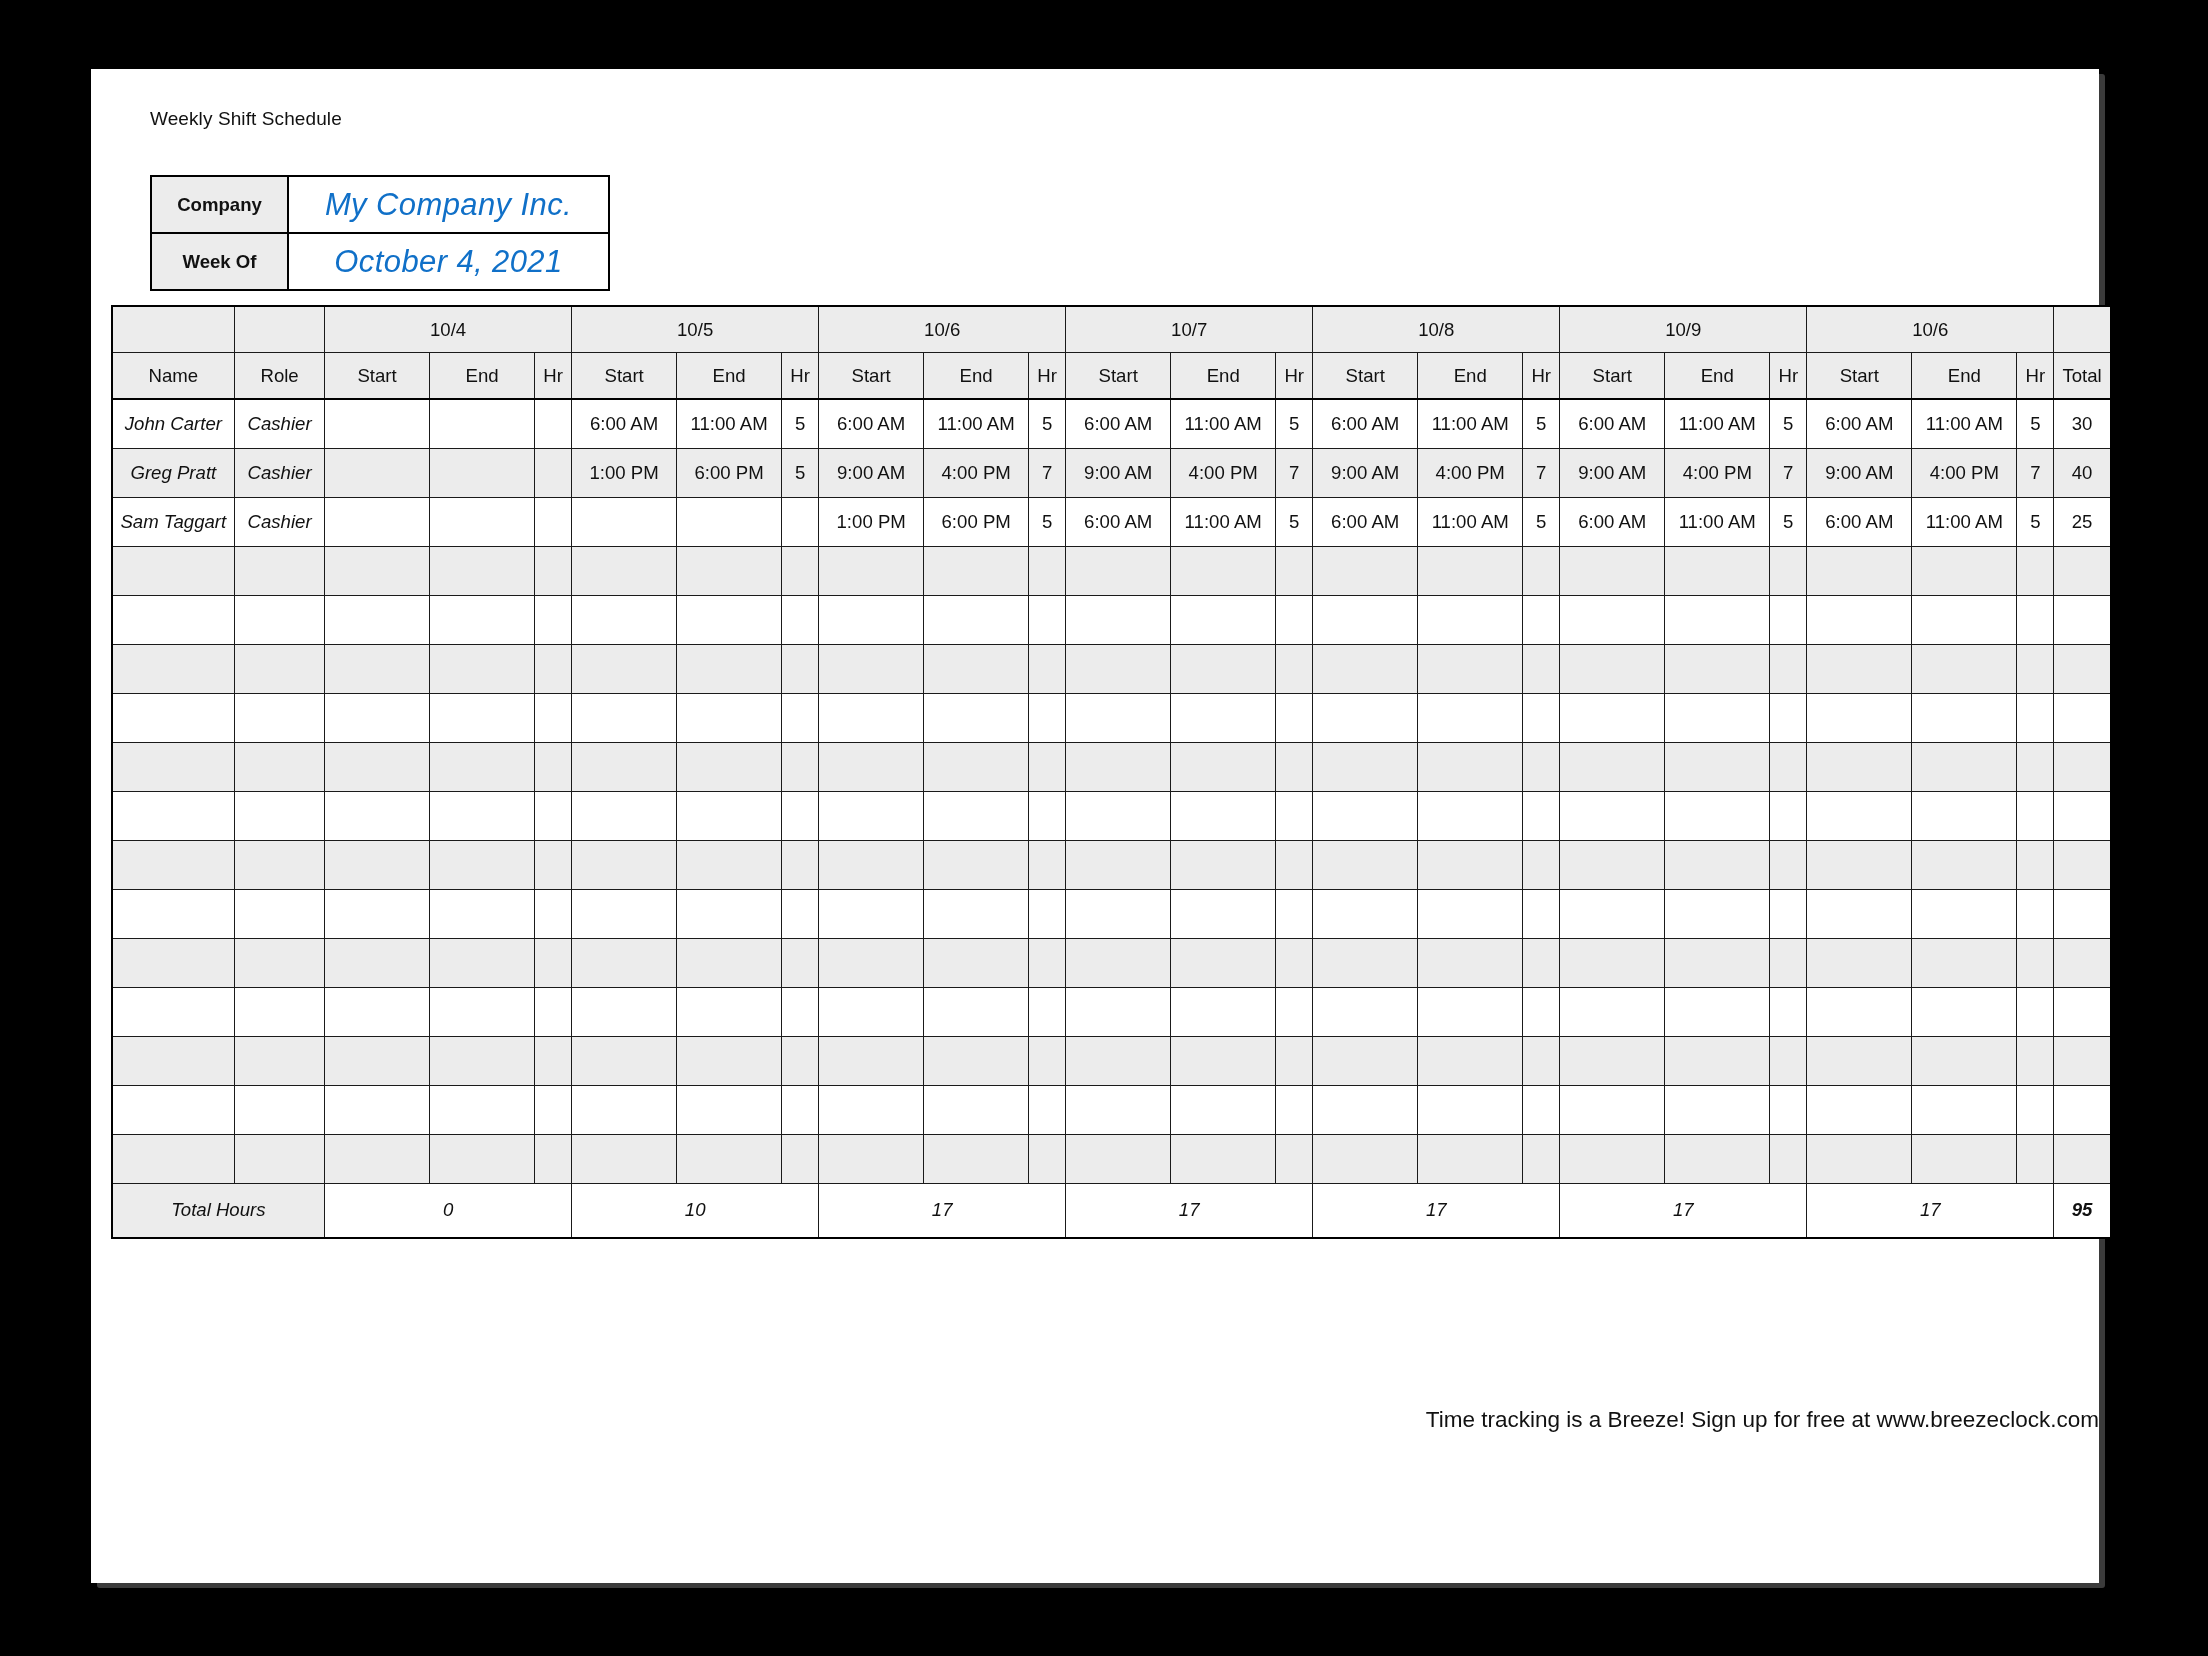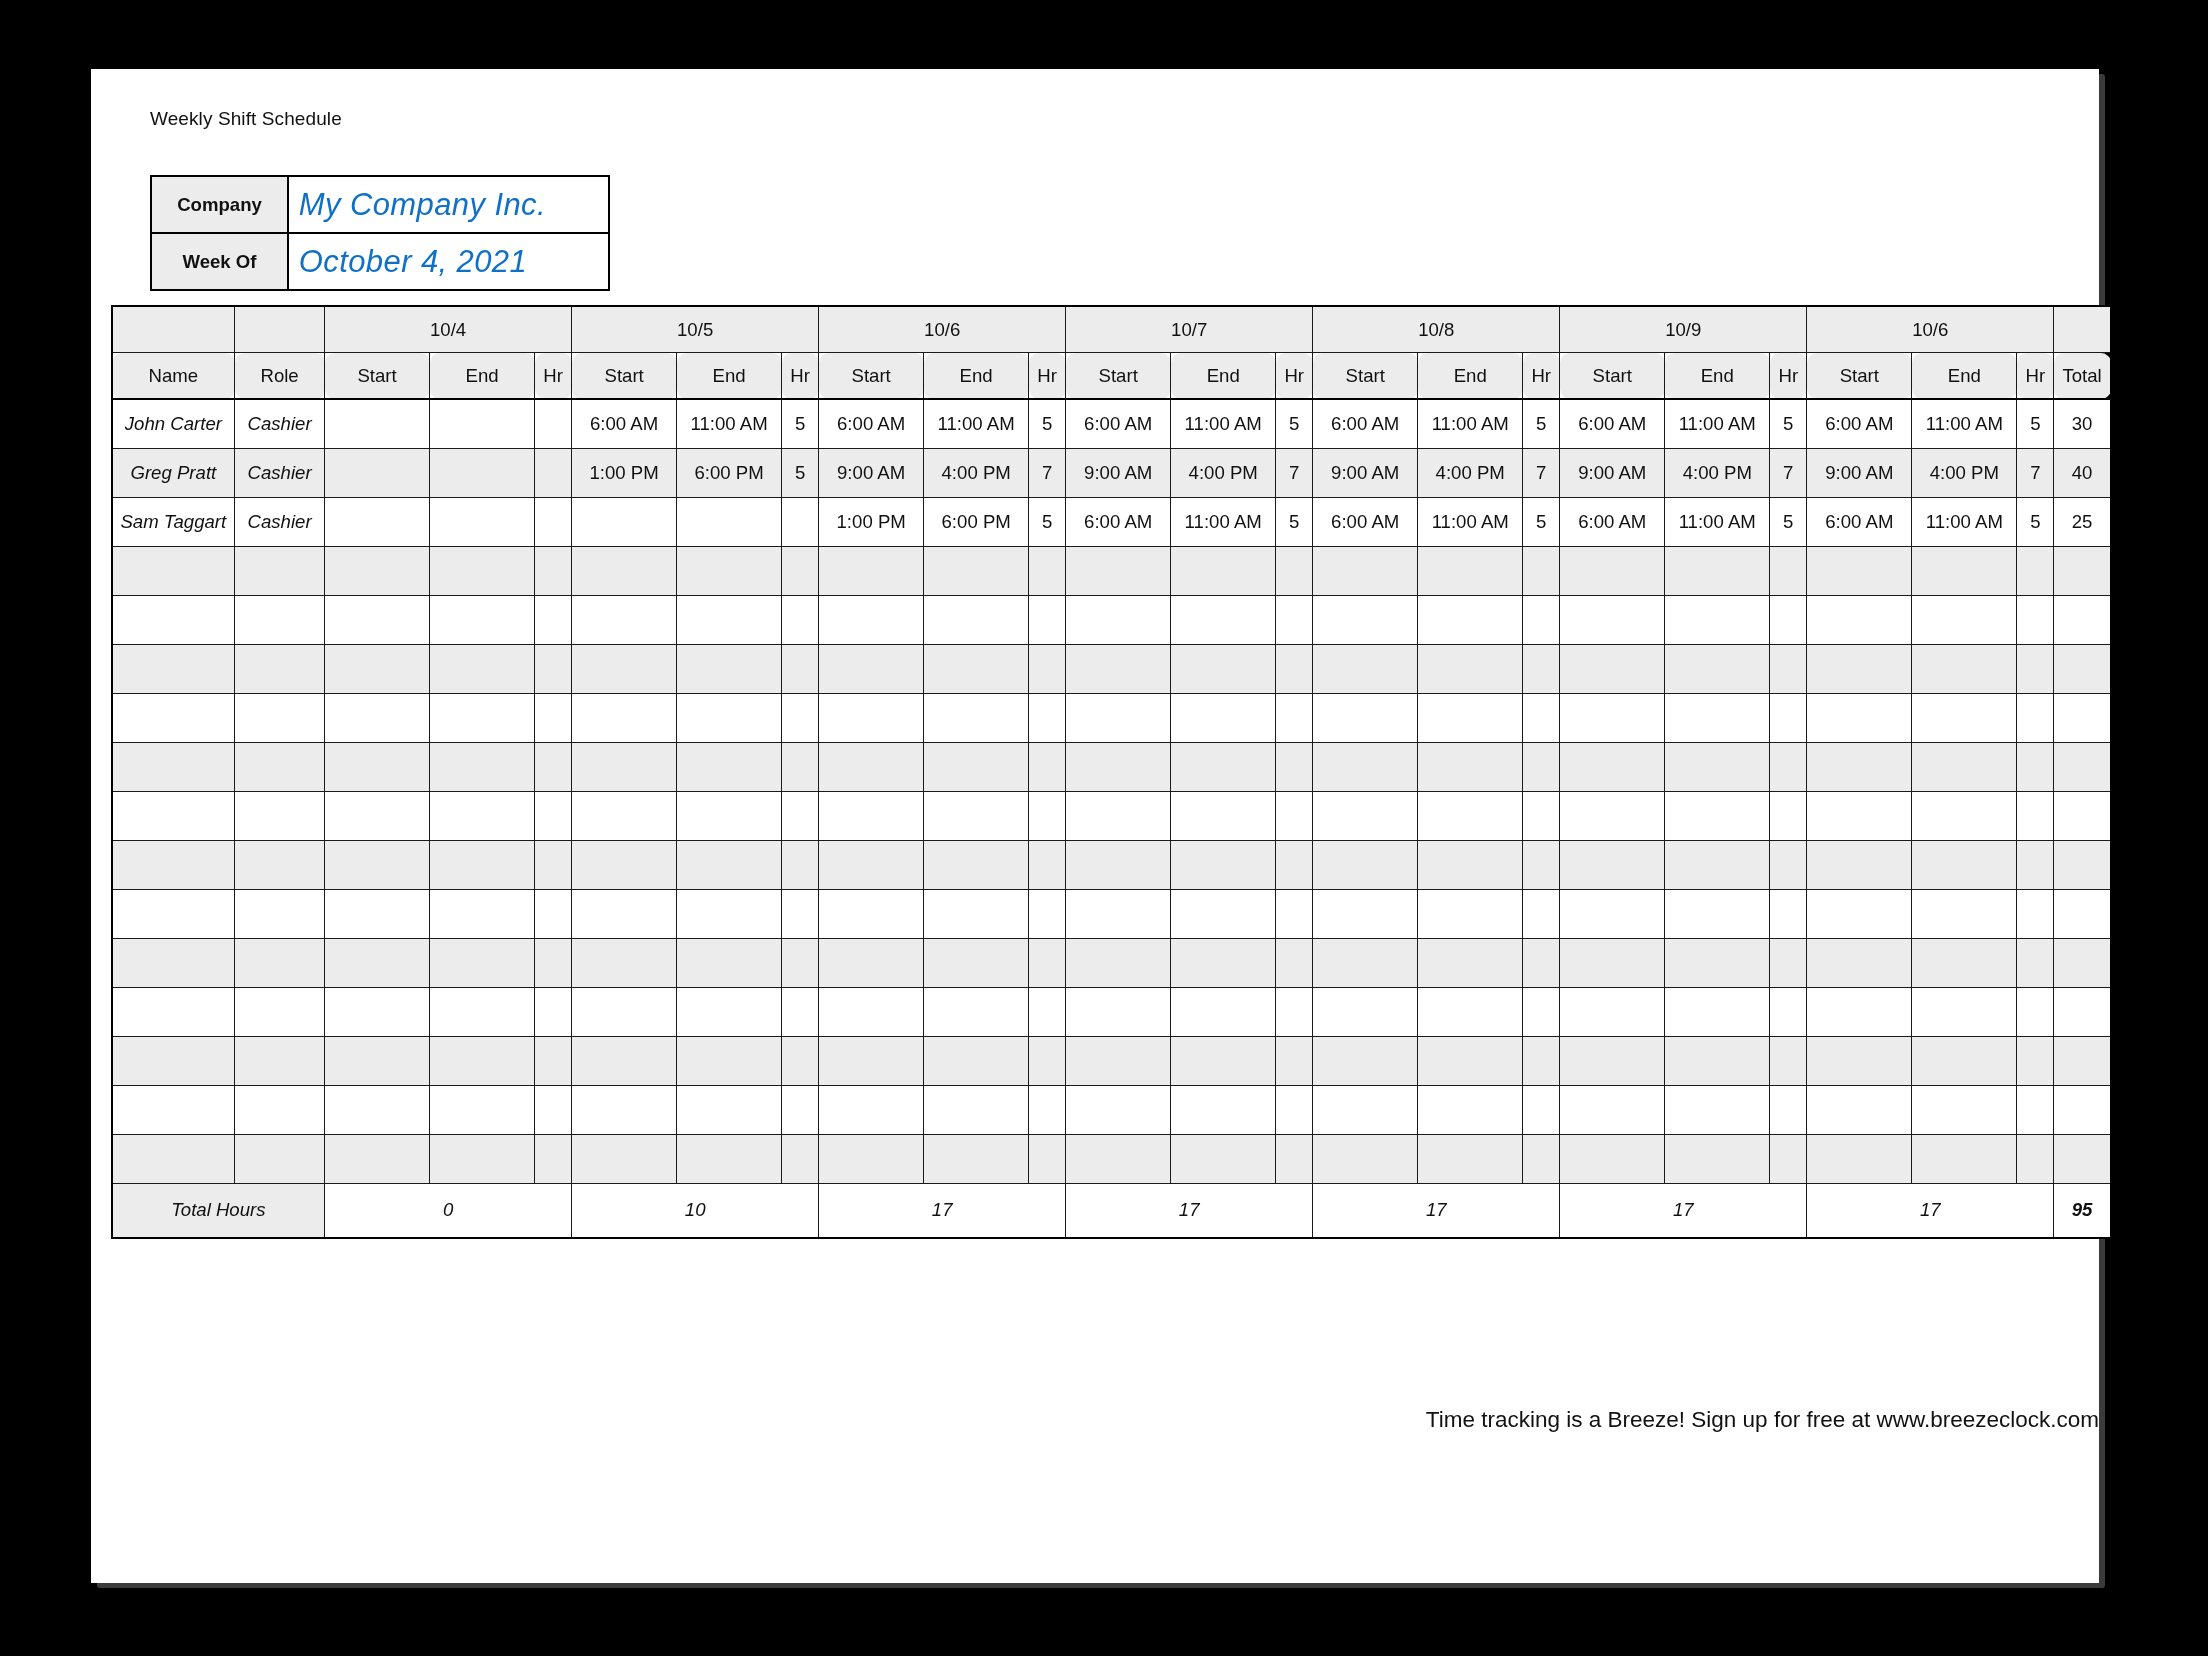--- a/index.html
+++ b/index.html
@@ -65,21 +65,21 @@
     width: 137px;
     background: #ececec;
     text-align: center;
     font-size: 18.6px;
     font-weight: bold;
     color: #111;
   }
   #meta-box td.meta-value {
     width: 321px;
     background: #ffffff;
-    text-align: left;
+    text-align: center;
     font-size: 31px;
     font-style: italic;
     color: #1070c8;
     letter-spacing: 0.4px;
   }
 
   
   #grid-wrap {
     position: absolute;
     left: 19.6px;
@@ -105,21 +105,21 @@
     white-space: nowrap;
   }
   
   td.gsep-l, th.gsep-l { border-left: 2.9px solid #000; }
   td.gsep-r, th.gsep-r { border-right: 2.9px solid #000; }
 
   thead th { background: #ececec; }
   thead tr.r-date th, thead tr.r-day th { height: 45px; }
   thead tr.r-col th { height: 45px; }
   thead tr.r-col { border-bottom: 2.9px solid #000; }
-  thead tr.r-col th { border-bottom: 2.9px solid #000; border-radius: 10px; }
+  thead tr.r-col th { border-bottom: 2.9px solid #000; }
 
   
   tbody tr { height: 49px; }
   tbody tr td { height: 49px; }
   tbody tr.band td { background: #ececec; }
   tbody tr.plain td { background: #ffffff; }
 
   td.c-name, td.c-role {
     font-style: italic;
     color: #1070c8;

